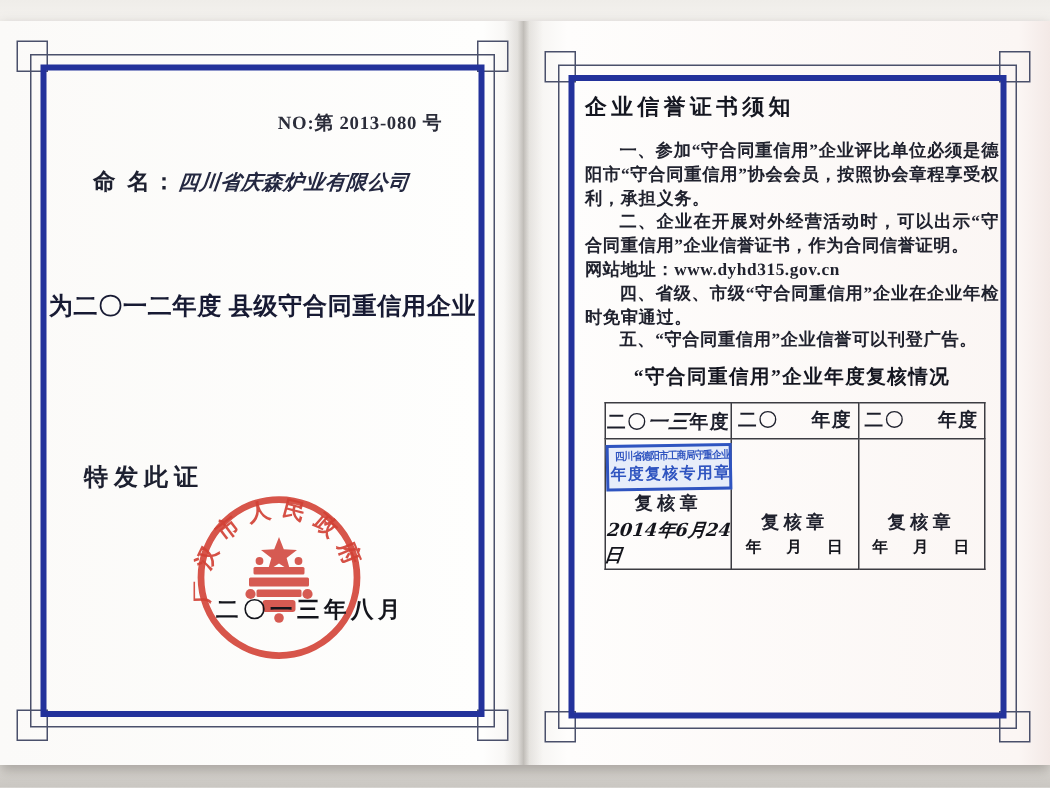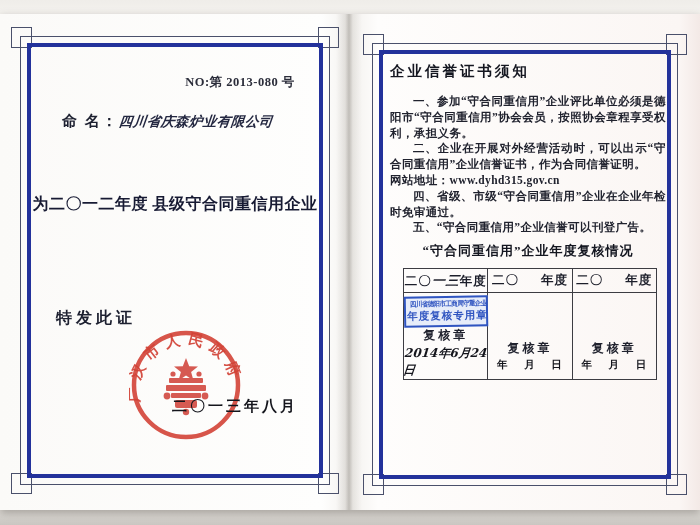--- a/index.html
+++ b/index.html
@@ -25,21 +25,21 @@
   .name-label{font-size:15px;font-weight:bold;letter-spacing:2px;margin-left:16px;}
   .hand{font-family:"DejaVu Serif",serif;font-style:italic;font-weight:600;
     display:inline-block;transform:skewX(-6deg);}
   .company{font-size:13.5px;color:#242841;letter-spacing:.5px;}
   .award-line{position:absolute;left:30px;top:180px;width:290px;text-align:center;
     font-size:16px;font-weight:bold;color:#171a33;letter-spacing:.5px;}
   .issue-line{position:absolute;left:56px;top:294px;font-size:16px;font-weight:bold;
     color:#1d2030;letter-spacing:4px;}
   .seal{position:absolute;left:129px;top:314px;width:114px;height:114px;opacity:.93;}
   .date-line{position:absolute;left:144px;top:383px;font-size:15px;color:#14151c;
-    letter-spacing:3px;font-weight:600;z-index:5;margin-left:28px;}
+    letter-spacing:3px;font-weight:600;z-index:5;}
   
   .rp-content{position:absolute;left:390px;top:48px;width:276px;color:#20222e;}
   .rp-title{text-align:left;font-size:14.5px;font-weight:bold;letter-spacing:3px;color:#141620;}
   .rp-body{margin-top:13px;font-size:11.5px;line-height:15.8px;font-weight:600;
     text-align:justify;letter-spacing:.4px;}
   .rp-body p{margin:0;text-indent:2em;}
   .rp-body p.no-indent{text-indent:0;}
   .review-title{margin-top:6px;text-align:center;font-size:13px;font-weight:bold;
     letter-spacing:1px;color:#141620;}
   table.review{border-collapse:collapse;margin-left:13px;margin-top:8px;width:254px;

